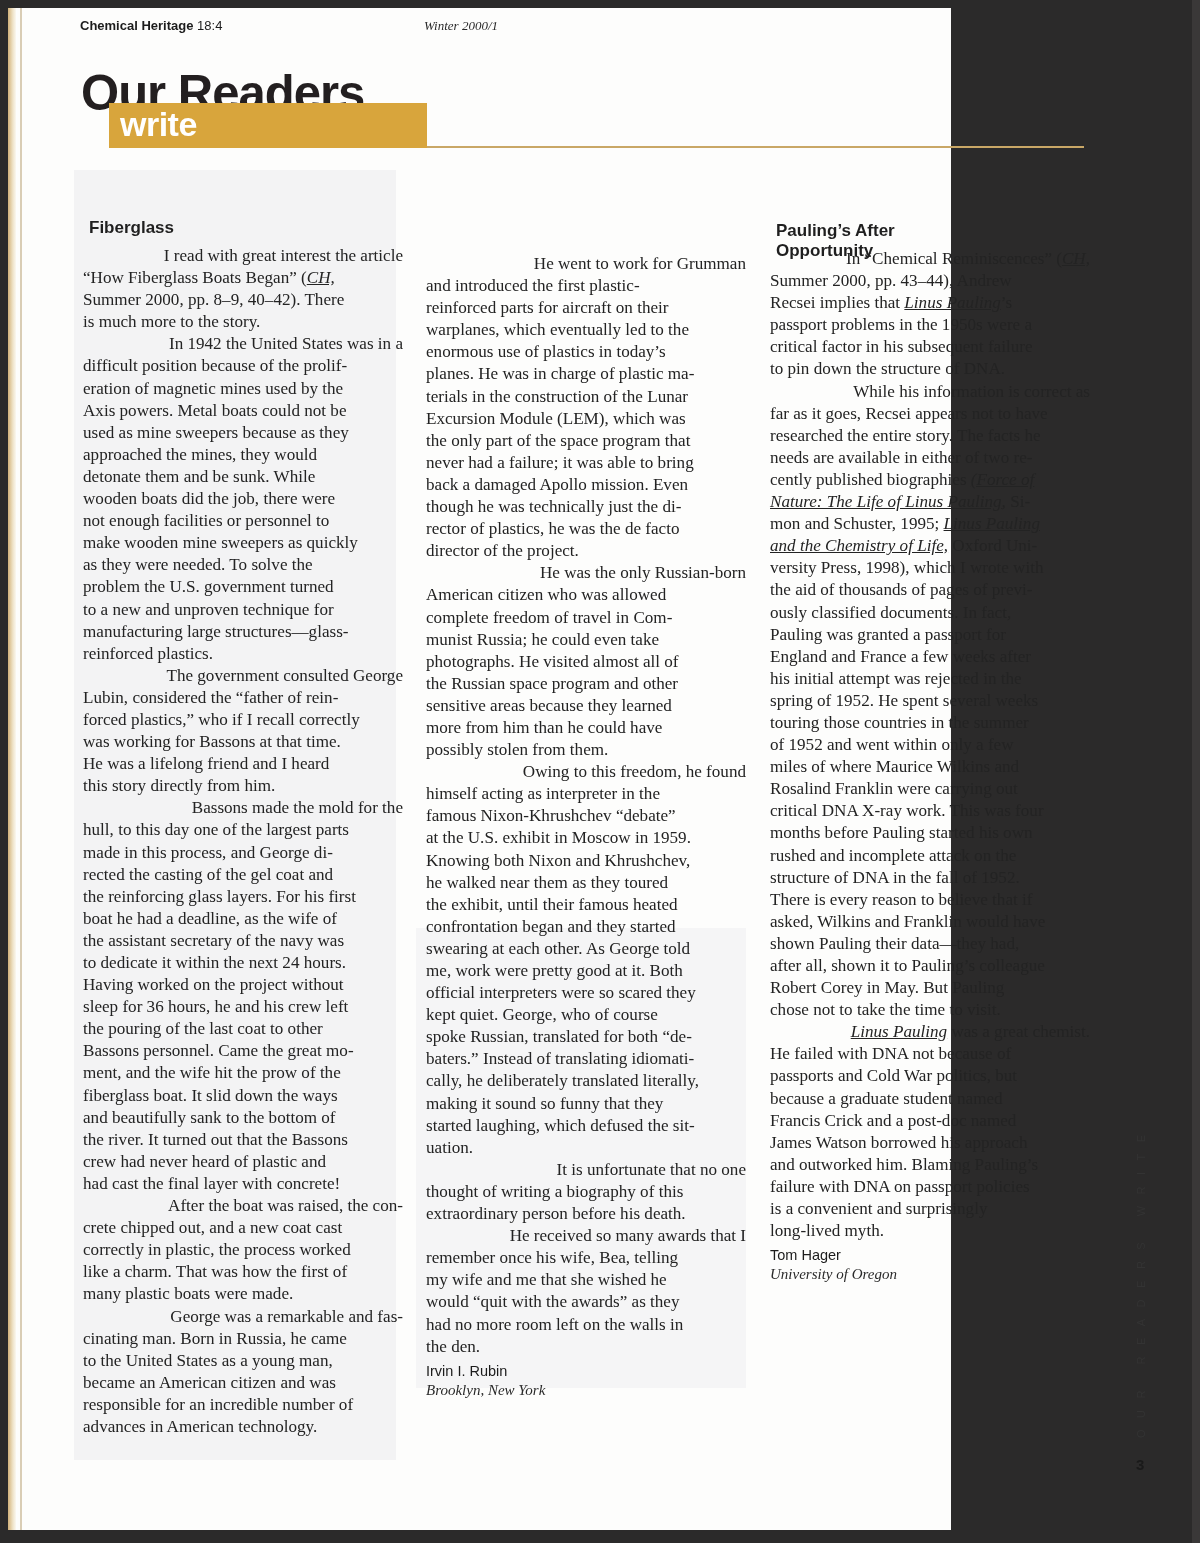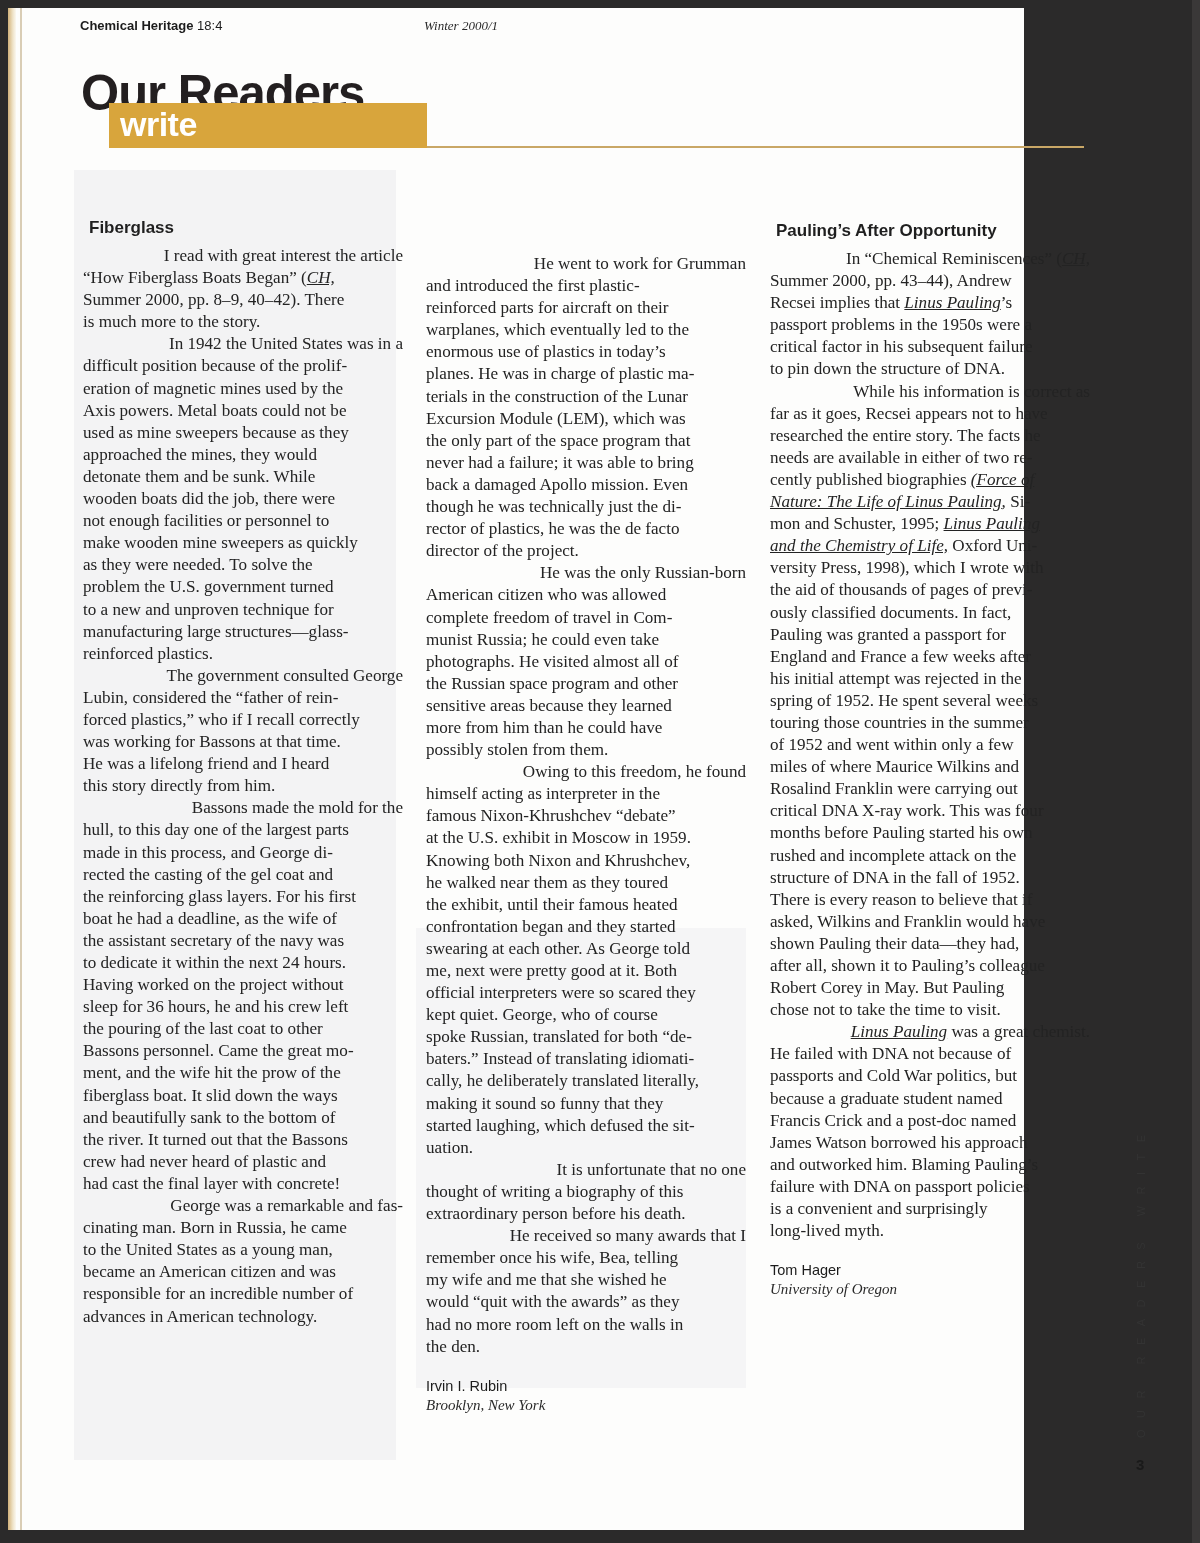--- a/index.html
+++ b/index.html
@@ -5,21 +5,21 @@
     * { margin: 0; padding: 0; box-sizing: border-box; }
     html, body { width: 1200px; height: 1543px; overflow: hidden; }
     body {
       background: #2b2a2a;
       position: relative;
       font-family: "Liberation Serif", "DejaVu Serif", serif;
     }
     .page {
       position: absolute;
       left: 8px; top: 8px;
-      width: 1016px; height: 1522px;
+      width: 943px; height: 1522px;
       background: #fdfdfc;
     }
     .binding {
       position: absolute;
       left: 0; top: 0; width: 8px; height: 100%;
       background: linear-gradient(to right, #d3b27a, #efe3c8 60%, #fbf8f1);
     }
     .binding-line {
       position: absolute; left: 12px; top: 0; width: 2px; height: 100%;
       background: #d9cdb5;
@@ -76,21 +76,21 @@
     .st1 { left: 81px; top: 210px; }
     .st3 { left: 768px; top: 213px; }
     .column p { margin: 0; text-indent: 30px; }
     .column p.first { text-indent: 0; }
     .column .line { display: block; white-space: nowrap; }
     .column p .line:first-child { padding-left: 30px; text-align: right; }
     .column p.first .line:first-child { padding-left: 0; }
     .column p { text-indent: 0; }
     .signature {
       font-family: "Liberation Sans", "DejaVu Sans", sans-serif;
-      font-size: 14.5px; color: #1c1c1c; margin-top: 19px; line-height: 18px;
+      font-size: 14.5px; color: #1c1c1c; margin-top: 4px; line-height: 18px;
     }
     .affiliation {
       font-style: italic; font-size: 15px; color: #2a2a2a; line-height: 20px;
     }
     .vertical-label {
       position: absolute; left: 1127px; top: 1430px;
       transform: rotate(-90deg); transform-origin: left top;
       font-family: "Liberation Sans", "DejaVu Sans", sans-serif;
       font-size: 11px; letter-spacing: 11.5px; color: #333;
       white-space: nowrap;
@@ -176,20 +176,27 @@
         <span class="line">the pouring of the last coat to other</span>
         <span class="line">Bassons personnel. Came the great mo-</span>
         <span class="line">ment, and the wife hit the prow of the</span>
         <span class="line">fiberglass boat. It slid down the ways</span>
         <span class="line">and beautifully sank to the bottom of</span>
         <span class="line">the river. It turned out that the Bassons</span>
         <span class="line">crew had never heard of plastic and</span>
         <span class="line">had cast the final layer with concrete!</span>
       </p>
       <p>
+        <span class="line">After the boat was raised, the con-</span>
+        <span class="line">crete chipped out, and a new coat cast</span>
+        <span class="line">correctly in plastic, the process worked</span>
+        <span class="line">like a charm. That was how the first of</span>
+        <span class="line">many plastic boats were made.</span>
+      </p>
+      <p>
         <span class="line">George was a remarkable and fas-</span>
         <span class="line">cinating man. Born in Russia, he came</span>
         <span class="line">to the United States as a young man,</span>
         <span class="line">became an American citizen and was</span>
         <span class="line">responsible for an incredible number of</span>
         <span class="line">advances in American technology.</span>
       </p>
     </div>
   <div class="column col2" id="col2" style="top: 245px;">
       <p>
@@ -222,21 +229,21 @@
       <p>
         <span class="line">Owing to this freedom, he found</span>
         <span class="line">himself acting as interpreter in the</span>
         <span class="line">famous Nixon-Khrushchev “debate”</span>
         <span class="line">at the U.S. exhibit in Moscow in 1959.</span>
         <span class="line">Knowing both Nixon and Khrushchev,</span>
         <span class="line">he walked near them as they toured</span>
         <span class="line">the exhibit, until their famous heated</span>
         <span class="line">confrontation began and they started</span>
         <span class="line">swearing at each other. As George told</span>
-        <span class="line">me, next were pretty good at it. Both</span>
+        <span class="line">me, work were pretty good at it. Both</span>
         <span class="line">official interpreters were so scared they</span>
         <span class="line">kept quiet. George, who of course</span>
         <span class="line">spoke Russian, translated for both “de-</span>
         <span class="line">baters.” Instead of translating idiomati-</span>
         <span class="line">cally, he deliberately translated literally,</span>
         <span class="line">making it sound so funny that they</span>
         <span class="line">started laughing, which defused the sit-</span>
         <span class="line">uation.</span>
       </p>
       <p>

